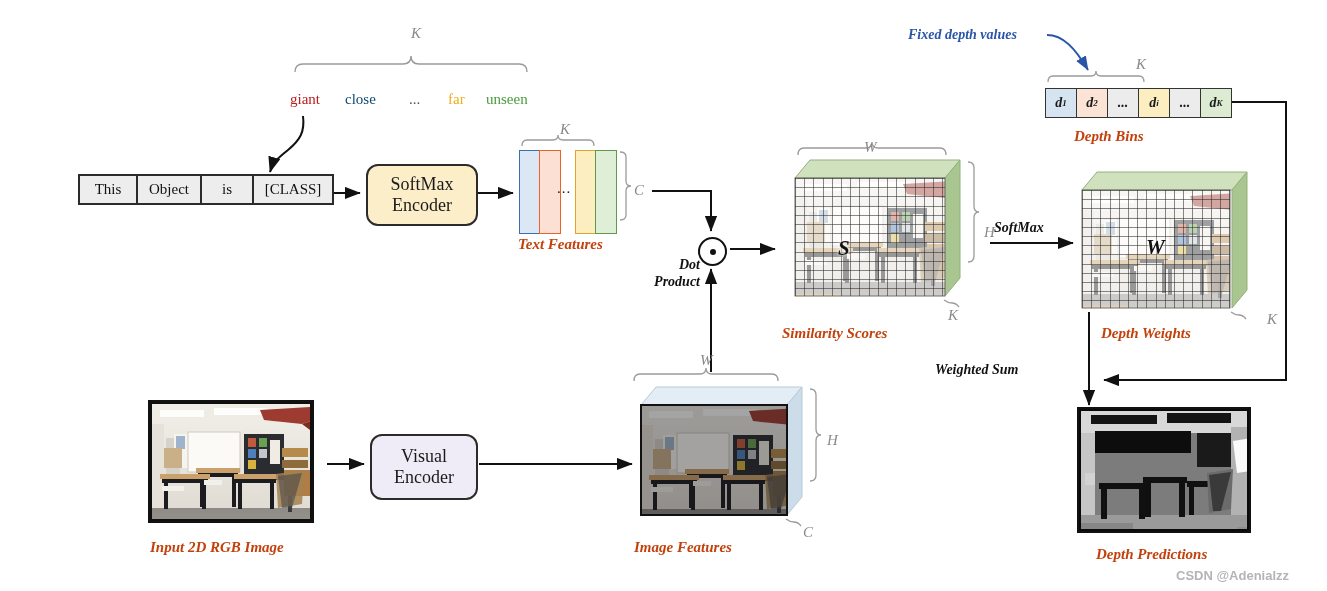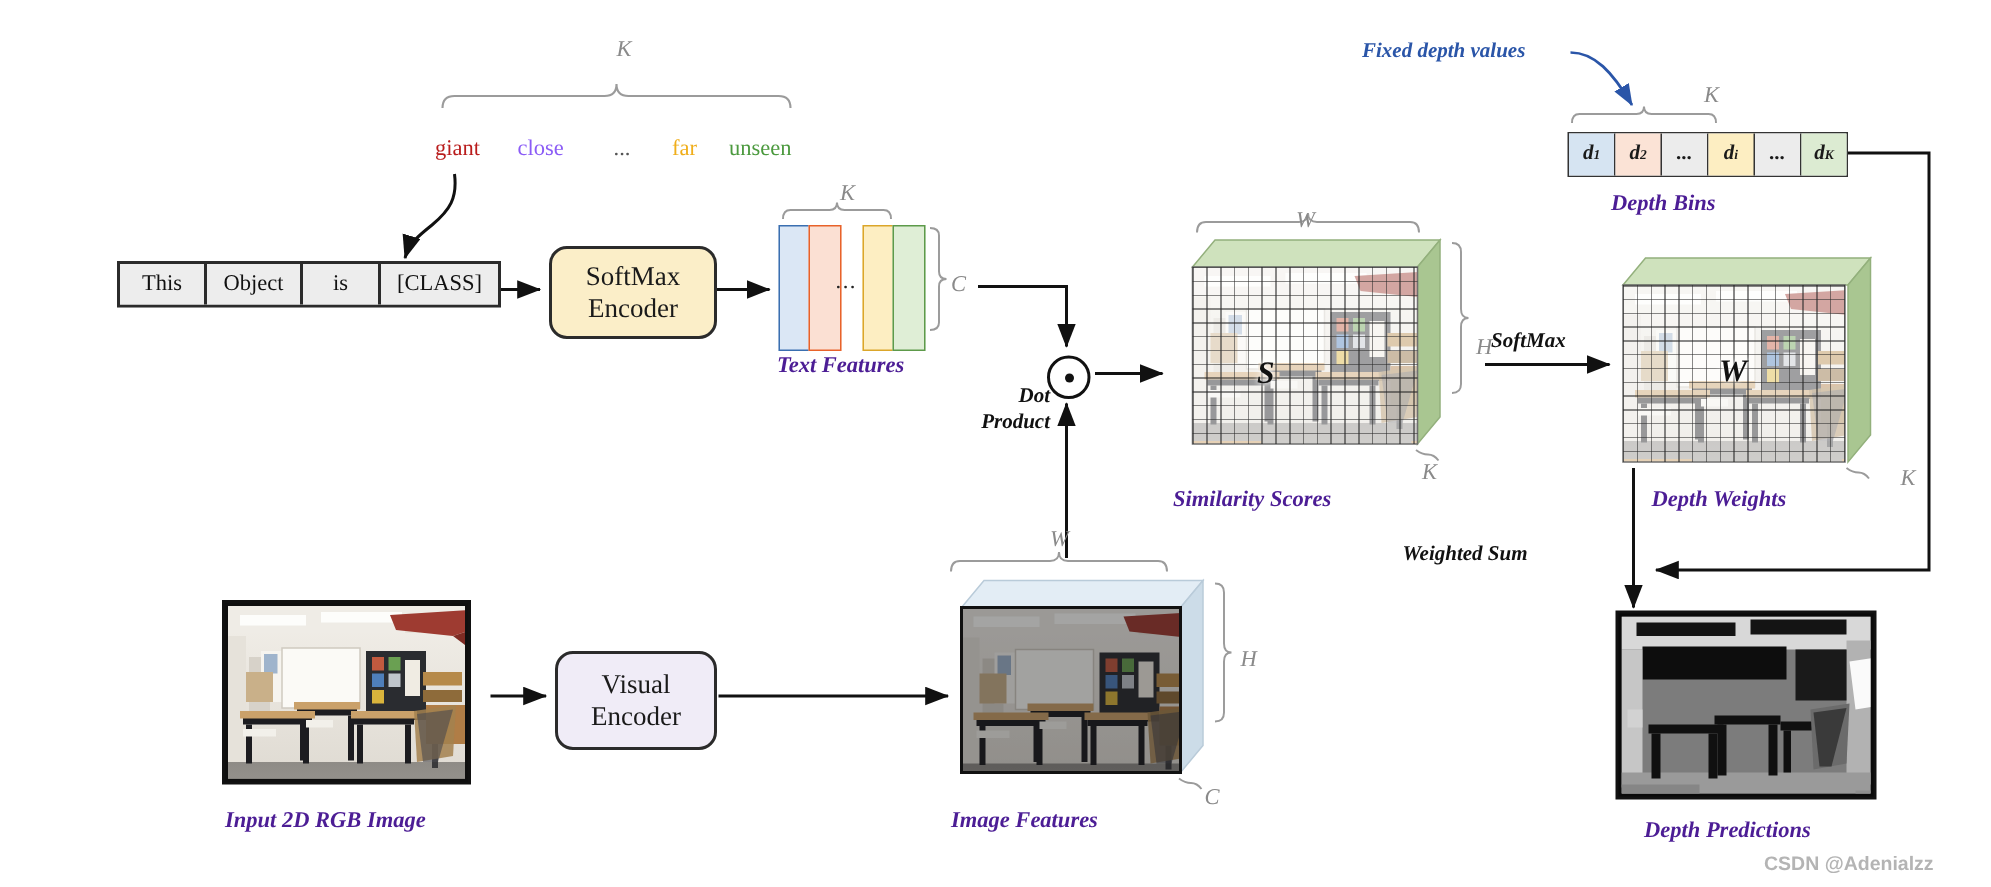--- a/index.html
+++ b/index.html
@@ -52,21 +52,21 @@
   #depth-bins{left:1045px;top:88px;display:flex;border:1.5px solid #333;}
   #depth-bins .dbin{
     width:30px;height:28px;border-right:1.5px solid #333;
     display:flex;align-items:center;justify-content:center;
     font-size:14px;font-style:italic;font-weight:bold;
   }
   #depth-bins .dbin:last-child{border-right:none;}
   .sub{font-size:9px;vertical-align:sub;font-style:italic;}
 
   
-  .caption{position:absolute;font-style:italic;font-weight:bold;font-size:15px;color:#4c1d95;
+  .caption{position:absolute;font-style:italic;font-weight:bold;font-size:15px;color:#c2410c;
            white-space:nowrap;}
   .dimlabel{position:absolute;font-style:italic;font-size:15px;color:#8a8a8a;}
   .oplabel{position:absolute;font-style:italic;font-weight:bold;font-size:14px;color:#111;
            white-space:nowrap;text-align:right;line-height:1.2;}
   #fixed-depth-label{left:908px;top:27px;font-style:italic;font-weight:bold;font-size:14px;color:#2a55a8;}
 
   #watermark{left:1176px;top:568px;font-family:"Liberation Sans",sans-serif;font-style:normal;
              font-weight:bold;font-size:13px;color:#b4b4b4;}
 
   
@@ -293,21 +293,21 @@
       </g>
       <rect x="1078" y="408" width="172" height="124" fill="none" stroke="#111" stroke-width="2"></rect>
     </g>
   </svg>
 
   <div class="abs grid-overlay" style="left:795px;top:178px;width:150px;height:118px;"></div>
   <div class="abs grid-overlay" style="left:1082px;top:190px;width:148px;height:118px;"></div>
 
   <div class="abs" id="class-words">
     <span style="left:0px;color:#b91c1c;">giant</span>
-    <span style="left:55px;color:#8b5cf6;">close</span>
+    <span style="left:55px;color:#0c4a6e;">close</span>
     <span style="left:119px;color:#555;">...</span>
     <span style="left:158px;color:#f0ae1b;">far</span>
     <span style="left:196px;color:#4c9a3f;">unseen</span>
   </div>
   <span class="dimlabel" style="left:411px;top:25px;">K</span>
 
   <div class="abs" id="prompt-row">
     <div class="tok w1">This</div>
     <div class="tok w2">Object</div>
     <div class="tok w3">is</div>

